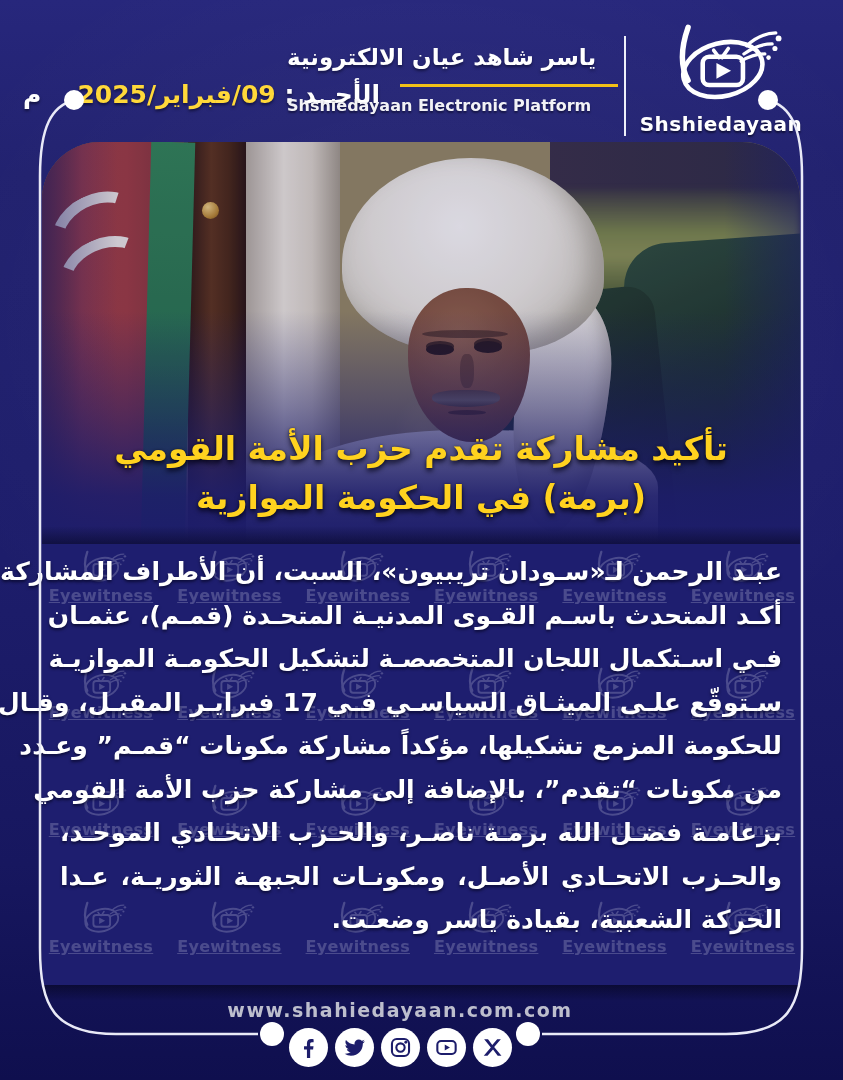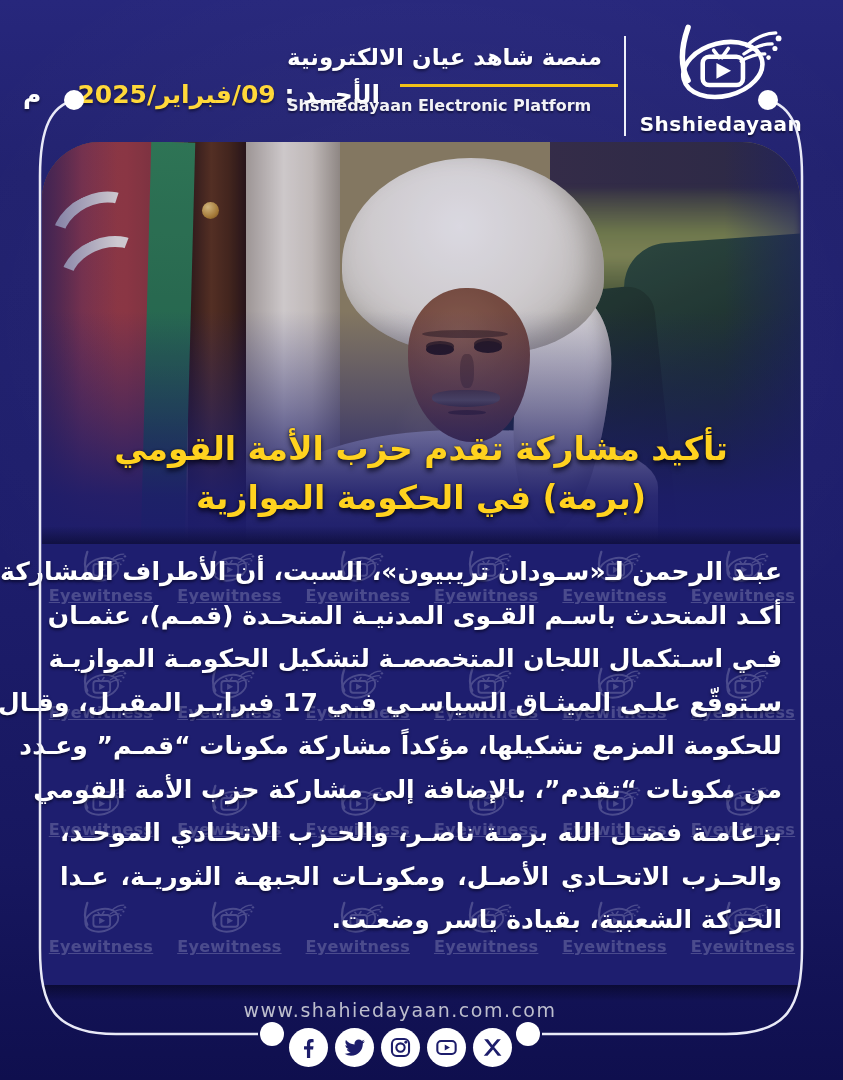--- a/index.html
+++ b/index.html
@@ -112,21 +112,21 @@
   .wm-row:nth-child(2){top:665px;}
   .wm-row:nth-child(3){top:782px;}
   .wm-row:nth-child(4){top:899px;}
   .wm-item{width:110px;text-align:center;text-decoration:underline;}
   .wm-item svg{width:54px;height:38px;display:block;margin:0 auto;}
   .wm-item span{display:block;font-size:16px;font-weight:bold;letter-spacing:.3px;}
   
   .frame-svg{position:absolute;left:0;top:0;z-index:6;pointer-events:none;}
   
   .website{position:absolute;left:0;top:999px;width:800px;text-align:center;z-index:7;
-    color:#bdbecd;font-size:19px;letter-spacing:1.5px;font-weight:normal;}
+    color:#bdbecd;font-size:19px;letter-spacing:1.5px;font-weight:bold;}
   .social-row{position:absolute;left:0;top:1028px;width:800px;display:flex;justify-content:center;
     gap:7px;z-index:7;}
   .sicon{width:39px;height:39px;border-radius:50%;background:#fff;display:flex;
     align-items:center;justify-content:center;}
   .sicon svg{width:25px;height:25px;}
   .hidden-defs{position:absolute;width:0;height:0;overflow:hidden;}
 </style>
 </head>
 <body>
 
@@ -148,21 +148,21 @@
       <path d="M65 49 L65 66 L81 57.5 Z" fill="currentColor"></path>
     </symbol>
   </defs>
 </svg>
 
 <div class="canvas">
 
   <div class="date-row">
     <span class="wk">الأحــد : </span><span class="dv">09/فبراير/2025</span><span class="ds">م</span>
   </div>
-  <div class="platform-ar">منصة شاهد عيان الالكترونية</div>
+  <div class="platform-ar">ياسر شاهد عيان الالكترونية</div>
   <div class="title-underline"></div>
   <div class="platform-en">Shshiedayaan Electronic Platform</div>
   <div class="sep-line"></div>
   <div class="logo-block">
     <svg class="logo-art" style="color:#ffffff">
         <use href="#logo-mark"></use>
       </svg>
     <div class="logo-word">Shshiedayaan</div>
   </div>
 

